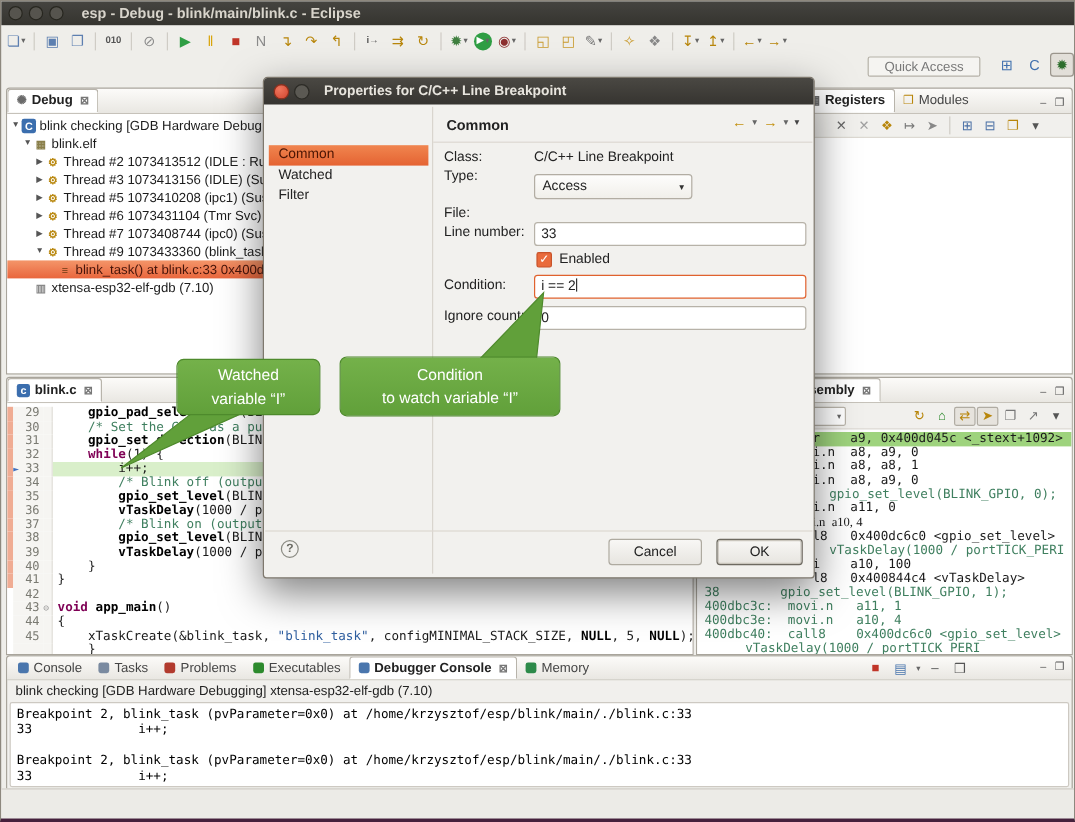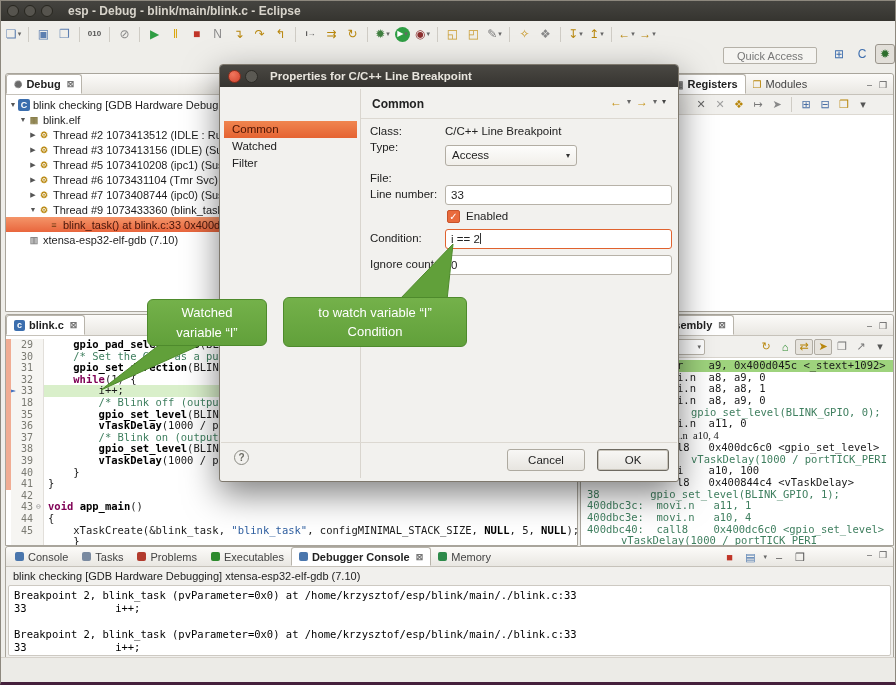--- a/index.html
+++ b/index.html
@@ -334,21 +334,21 @@
         <span>blink.c</span>
         <span class="closex">⊠</span>
       </div>
     </div>
     <div id="codeBody">
         <div class="eline"><span class="rng on"></span><span class="lnum">29</span><span class="fold"></span><span class="ecode"><span class="tp">    </span><span class="tf">gpio_pad_select_gpio</span><span class="tp">(BLINK_GPIO);</span></span></div>
         <div class="eline"><span class="rng on"></span><span class="lnum">30</span><span class="fold"></span><span class="ecode"><span class="tp">    </span><span class="tc">/* Set the GPIO as a push/pull output */</span></span></div>
         <div class="eline"><span class="rng on"></span><span class="lnum">31</span><span class="fold"></span><span class="ecode"><span class="tp">    </span><span class="tf">gpio_set_direction</span><span class="tp">(BLINK_GPIO, GPIO_MODE_OUTPUT);</span></span></div>
         <div class="eline"><span class="rng on"></span><span class="lnum">32</span><span class="fold"></span><span class="ecode"><span class="tp">    </span><span class="tk">while</span><span class="tp">(1) {</span></span></div>
         <div class="eline cur"><span class="rng on"></span><span class="lnum">33</span><span class="fold"></span><span class="mark">►</span><span class="ecode"><span class="tp">        i++;</span></span></div>
-        <div class="eline"><span class="rng on"></span><span class="lnum">18</span><span class="fold"></span><span class="ecode"><span class="tp">        </span><span class="tc">/* Blink off (output low) */</span></span></div>
+        <div class="eline"><span class="rng on"></span><span class="lnum">34</span><span class="fold"></span><span class="ecode"><span class="tp">        </span><span class="tc">/* Blink off (output low) */</span></span></div>
         <div class="eline"><span class="rng on"></span><span class="lnum">35</span><span class="fold"></span><span class="ecode"><span class="tp">        </span><span class="tf">gpio_set_level</span><span class="tp">(BLINK_GPIO, 0);</span></span></div>
         <div class="eline"><span class="rng on"></span><span class="lnum">36</span><span class="fold"></span><span class="ecode"><span class="tp">        </span><span class="tf">vTaskDelay</span><span class="tp">(1000 / portTICK_PERIOD_MS);</span></span></div>
         <div class="eline"><span class="rng on"></span><span class="lnum">37</span><span class="fold"></span><span class="ecode"><span class="tp">        </span><span class="tc">/* Blink on (output high) */</span></span></div>
         <div class="eline"><span class="rng on"></span><span class="lnum">38</span><span class="fold"></span><span class="ecode"><span class="tp">        </span><span class="tf">gpio_set_level</span><span class="tp">(BLINK_GPIO, 1);</span></span></div>
         <div class="eline"><span class="rng on"></span><span class="lnum">39</span><span class="fold"></span><span class="ecode"><span class="tp">        </span><span class="tf">vTaskDelay</span><span class="tp">(1000 / portTICK_PERIOD_MS);</span></span></div>
         <div class="eline"><span class="rng on"></span><span class="lnum">40</span><span class="fold"></span><span class="ecode"><span class="tp">    }</span></span></div>
         <div class="eline"><span class="rng on"></span><span class="lnum">41</span><span class="fold"></span><span class="ecode"><span class="tp">}</span></span></div>
         <div class="eline"><span class="rng"></span><span class="lnum">42</span><span class="fold"></span><span class="ecode"></span></div>
         <div class="eline"><span class="rng"></span><span class="lnum">43</span><span class="fold">⊖</span><span class="ecode"><span class="tk">void</span><span class="tp"> </span><span class="tf">app_main</span><span class="tp">()</span></span></div>
         <div class="eline"><span class="rng"></span><span class="lnum">44</span><span class="fold"></span><span class="ecode"><span class="tp">{</span></span></div>
@@ -515,17 +515,17 @@
   <svg id="tails" width="896" height="685">
     <polygon points="162,341 206,341 100,389" stroke="#4e8a2c" stroke-width="1" fill="#61a03a"></polygon>
     <polygon points="398,299 446,299 452,243" stroke="#4e8a2c" stroke-width="1" fill="#61a03a"></polygon>
   </svg>
 
   <div class="callout" id="calloutWatched">
     <div>Watched</div>
     <div>variable “I”</div>
   </div>
   <div class="callout" id="calloutCondition">
+    <div>Condition</div>
     <div>to watch variable “I”</div>
-    <div>Condition</div>
   </div>
 
 </div>
 
 </body></html>

